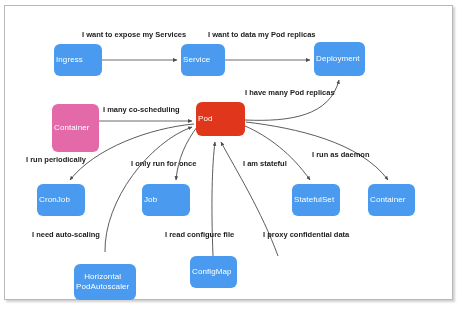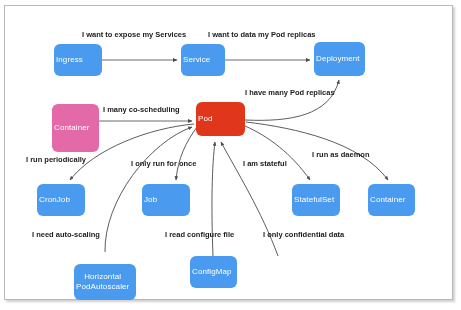--- a/index.html
+++ b/index.html
@@ -193,16 +193,16 @@
     <div class="edge-label" style="left:131px; top:159px;">I only run for once</div>
 
     <div class="edge-label" style="left:243px; top:159px;">I am stateful</div>
 
     <div class="edge-label" style="left:312px; top:150px;">I run as daemon</div>
 
     <div class="edge-label" style="left:32px; top:230px;">I need auto-scaling</div>
 
     <div class="edge-label" style="left:141px; top:230px;padding-left:24px;">I read configure file</div>
 
-    <div class="edge-label" style="left:263px; top:230px;">I only confidential data</div>
+    <div class="edge-label" style="left:263px; top:230px;">I proxy confidential data</div>
 
   </div>
 </div>
 
 </body></html>

